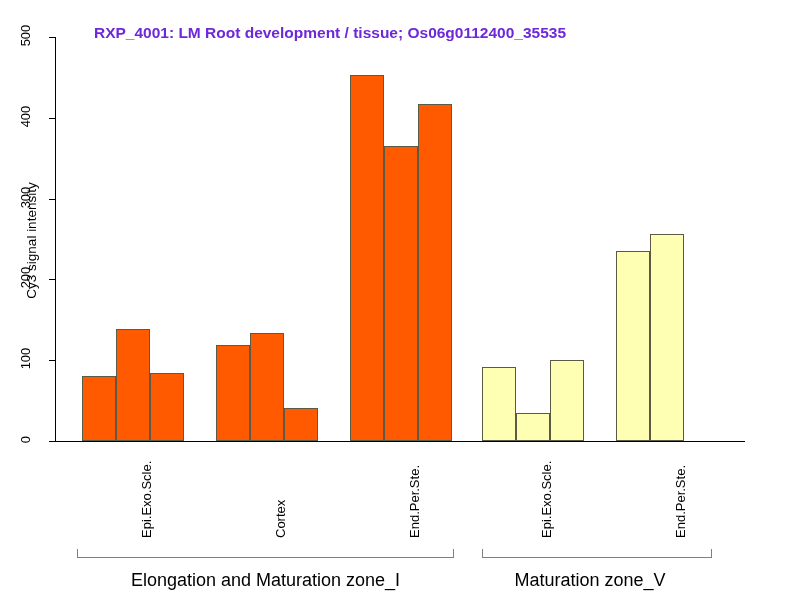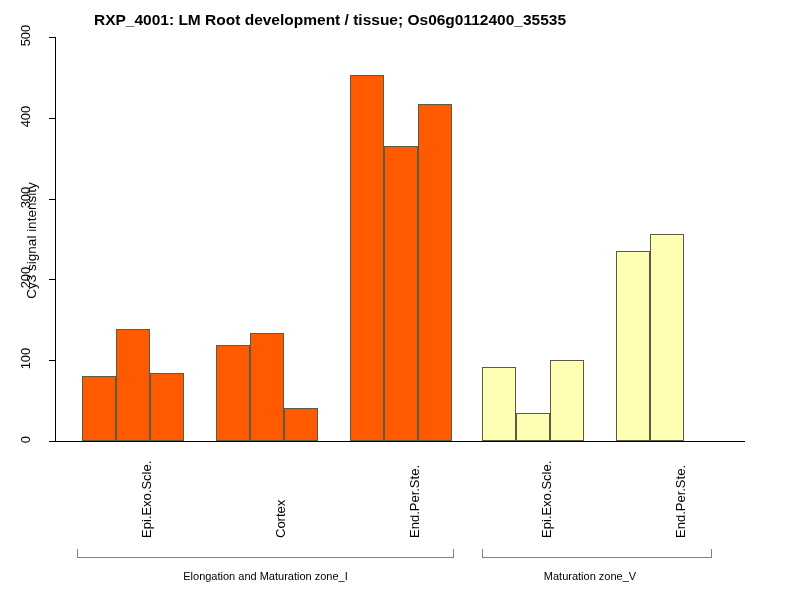--- a/index.html
+++ b/index.html
@@ -19,26 +19,26 @@
     position: absolute;
     left: 0; top: 0;
     width: 800px;
     height: 600px;
   }
 
   
   .chart-title {
     position: absolute;
     left: 0;
-    top: 11px;
+    top: 24px;
     width: 660px;
     text-align: center;
     font-size: 15.5px;
     font-weight: bold;
-    color: #000000;
+    color: #6d28d9;
     letter-spacing: 0px;
     white-space: nowrap;
   }
 
   
   .y-axis-line {
     position: absolute;
     left: 55px;
     top: 37px;
     width: 1px;
@@ -109,21 +109,21 @@
     box-sizing: border-box;
     border-left: 1.5px solid #808080;
     border-right: 1.5px solid #808080;
     border-bottom: 1.5px solid #808080;
     height: 9px;
     top: 549px;
   }
   .group-label {
     position: absolute;
     top: 570px;
-    font-size: 11px;
+    font-size: 18px;
     color: #000000;
     text-align: center;
     white-space: nowrap;
   }
 </style>
 </head>
 <body>
 
 <div id="chart-root">
 

